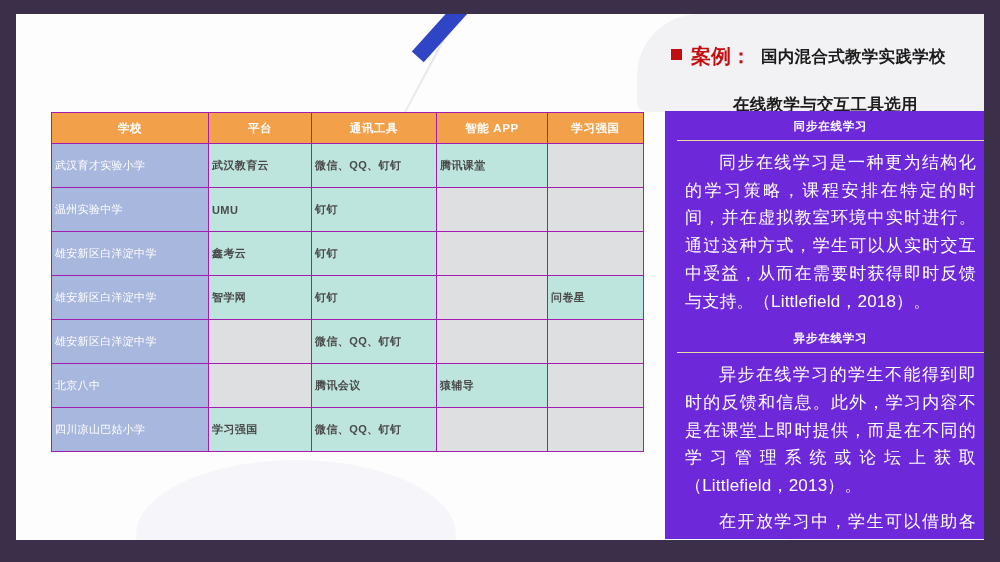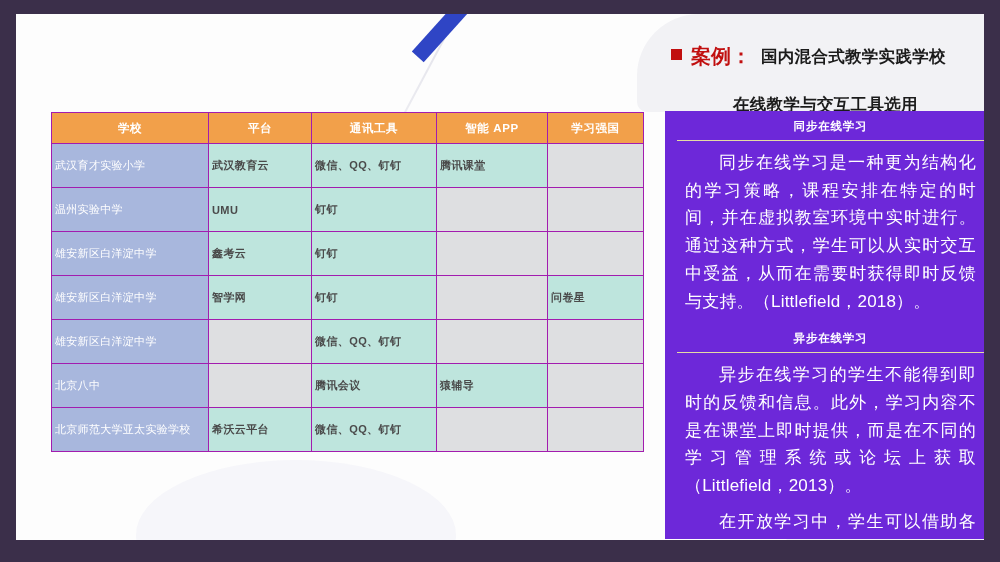--- a/index.html
+++ b/index.html
@@ -288,22 +288,22 @@
             <td class="empty"></td>
           </tr>
           <tr>
             <td class="school">北京八中</td>
             <td class="empty"></td>
             <td class="filled">腾讯会议</td>
             <td class="filled">猿辅导</td>
             <td class="empty"></td>
           </tr>
           <tr>
-            <td class="school">北京师范大学亚太实验学校</td>
-            <td class="filled">希沃云平台</td>
+            <td class="school">四川凉山巴姑小学</td>
+            <td class="filled">学习强国</td>
             <td class="filled">微信、QQ、钉钉</td>
             <td class="empty"></td>
             <td class="empty"></td>
           </tr>
         </tbody>
     </table>
 
     <div id="info-panel">
         <div class="panel-section-title">同步在线学习</div>
         <p class="panel-body">同步在线学习是一种更为结构化的学习策略，课程安排在特定的时间，并在虚拟教室环境中实时进行。通过这种方式，学生可以从实时交互中受益，从而在需要时获得即时反馈与支持。（Littlefield，2018）。</p>

